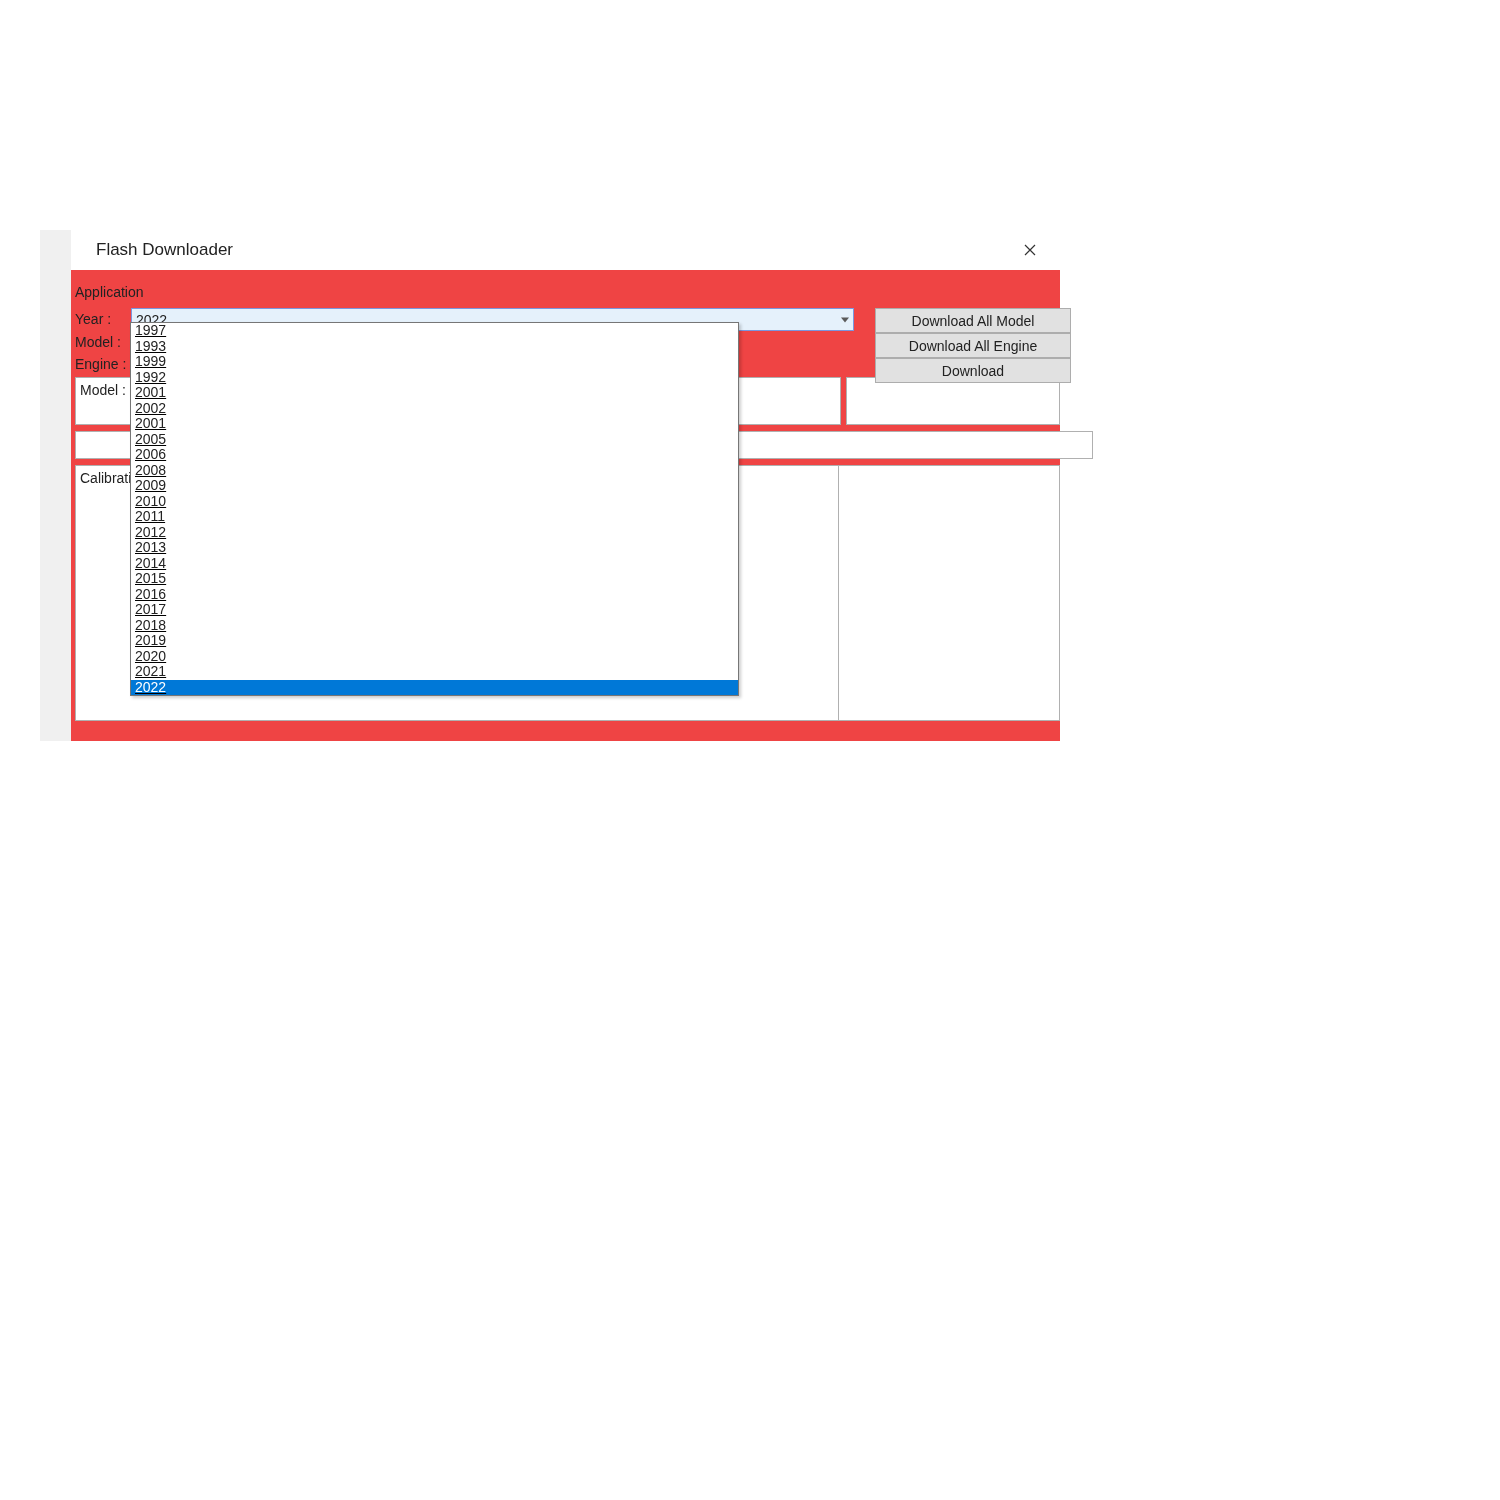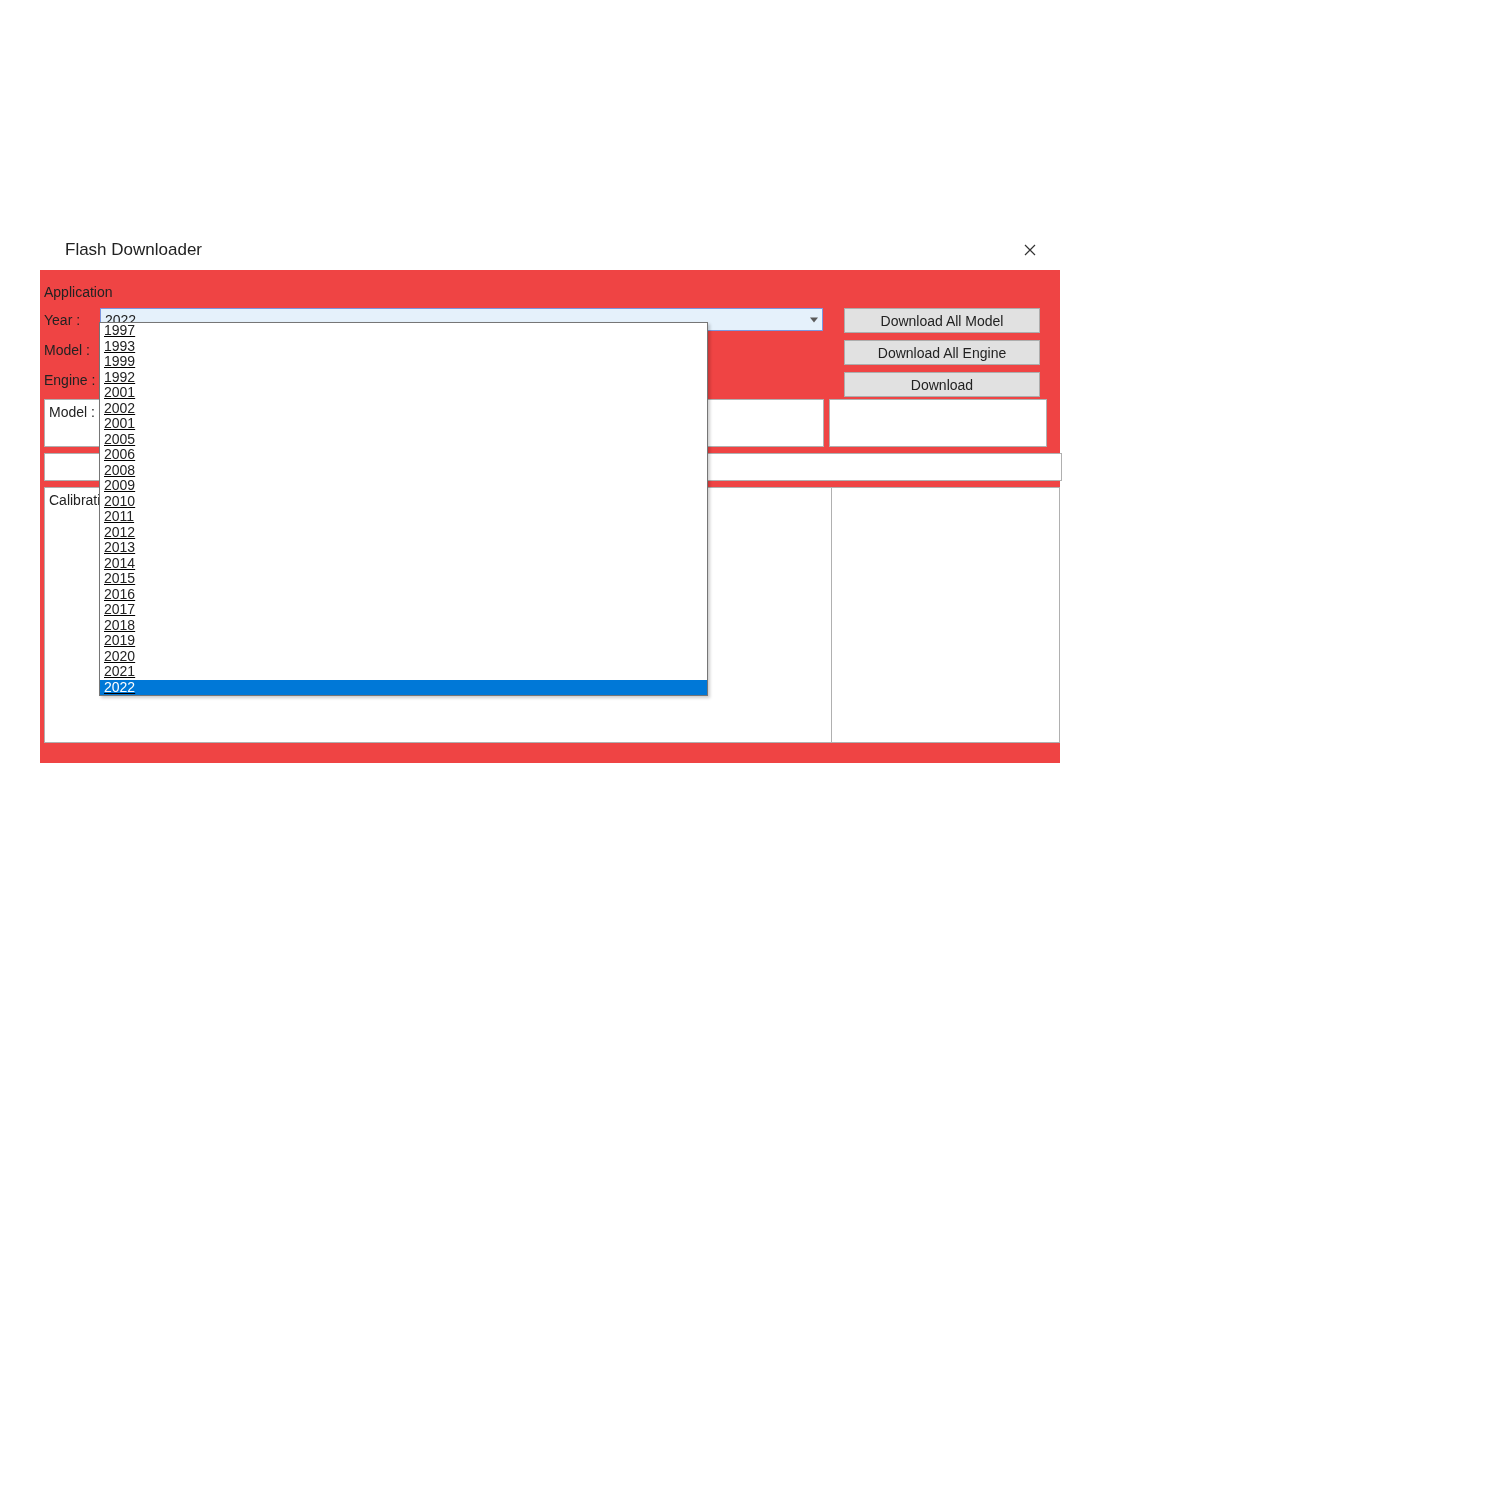--- a/index.html
+++ b/index.html
@@ -13,20 +13,21 @@
       width: 1500px;
       height: 1500px;
       position: relative;
     }
     .window {
       position: absolute;
       left: 40px;
       top: 230px;
       width: 1020px;
       background: #f0f0f0;
+      padding-left: 31px;
     }
     .titlebar {
       height: 40px;
       background: #ffffff;
       display: flex;
       align-items: center;
       justify-content: space-between;
       padding: 0 10px 0 25px;
       font-size: 17px;
       color: #222;
@@ -49,22 +50,21 @@
       padding: 4px 0 8px 4px;
       font-size: 14px;
       color: #222;
     }
     .form-area {
       position: relative;
       padding-left: 4px;
     }
     .form-row {
       display: flex;
-      align-items: center;
-      margin-bottom: 8px;
+      align-items: flex-start;
       line-height: 22px;
     }
     .form-label {
       width: 56px;
       font-size: 14px;
       color: #222;
       white-space: nowrap;
     }
     .combobox {
       flex: 0 0 auto;
@@ -89,21 +89,20 @@
       border-left: 4px solid transparent;
       border-right: 4px solid transparent;
       border-top: 5px solid #5a5a5a;
     }
     .right-buttons {
       position: absolute;
       left: 804px;
       top: 0;
       display: flex;
       flex-direction: column;
-      gap: 7px;
     }
     .btn {
       width: 196px;
       height: 25px;
       background: #e1e1e1;
       border: 1px solid #adadad;
       font-size: 14px;
       color: #222;
       display: flex;
       align-items: center;

